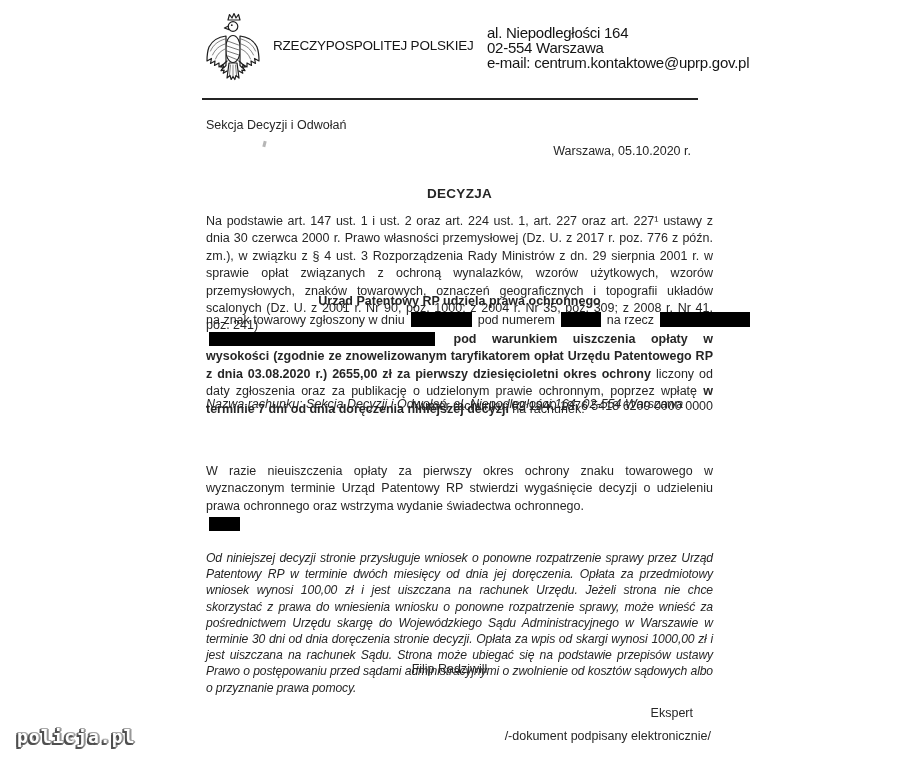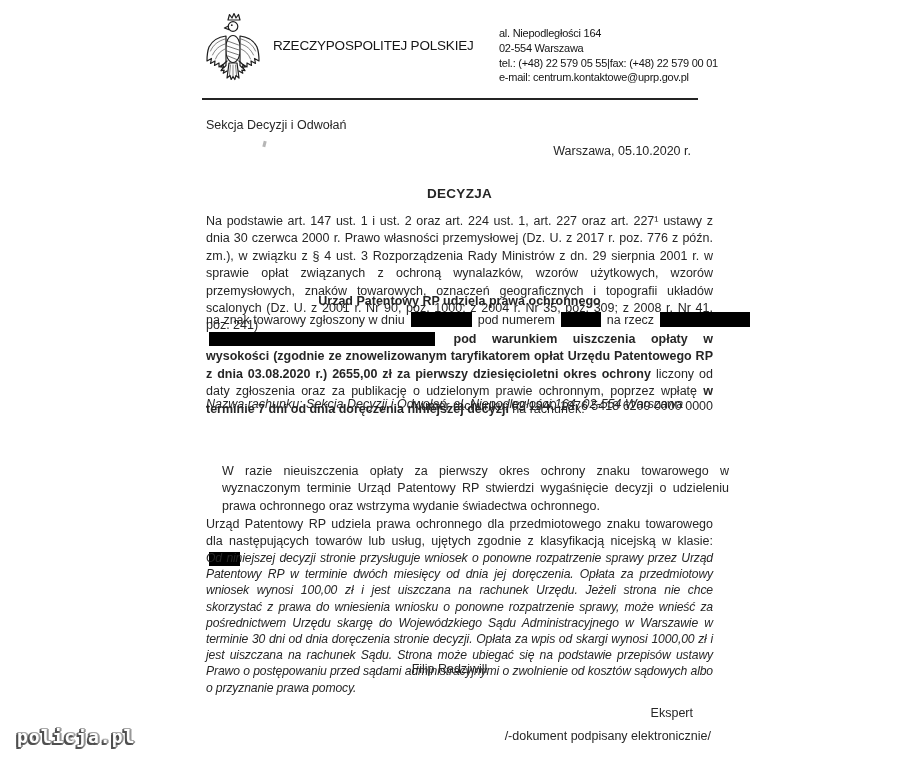--- a/index.html
+++ b/index.html
@@ -5,22 +5,22 @@
   html,body{margin:0;padding:0;}
   body{width:910px;height:767px;background:#ffffff;overflow:hidden;
        font-family:"Liberation Sans","DejaVu Sans",sans-serif;color:#262626;}
   .page{position:relative;width:910px;height:767px;background:#fff;}
 
   
   .eagle{position:absolute;left:204px;top:11px;width:58px;height:82px;}
   .org-block{position:absolute;left:273px;top:33px;color:#161616;}
   .org-line1{font-size:21px;letter-spacing:-0.4px;line-height:25px;white-space:nowrap;}
   .org-line2{font-size:13.5px;letter-spacing:-0.2px;margin-top:5px;white-space:nowrap;}
-  .addr-block{position:absolute;left:487px;top:26px;width:228px;font-size:11px;
-              letter-spacing:-0.25px;line-height:14.8px;color:#141414;margin-left:12px;}
+  .addr-block{position:absolute;left:487px;top:26px;width:228px;font-size:15px;
+              letter-spacing:-0.25px;line-height:14.8px;color:#141414;}
   .addr-line{white-space:nowrap;}
   .lh-rule{position:absolute;left:202px;top:98px;width:496px;height:2px;background:#242424;}
 
   
   .blk{position:absolute;left:206px;width:507px;font-size:12.5px;line-height:17.4px;}
   .just{text-align:justify;}
   .b{font-weight:bold;}
   .center{text-align:center;}
   .right{text-align:right;}
   .title{font-size:13.5px;font-weight:bold;letter-spacing:0.3px;}
@@ -67,21 +67,20 @@
     </g>
   </svg>
 
   <div class="org-block">
     <div class="org-line2">RZECZYPOSPOLITEJ POLSKIEJ</div>
   </div>
 
   <div class="addr-block">
     <div class="addr-line">al. Niepodległości 164</div>
     <div class="addr-line">02-554 Warszawa</div>
-    <div class="addr-line">tel.: (+48) 22 579 05 55|fax: (+48) 22 579 00 01</div>
     <div class="addr-line">e-mail: centrum.kontaktowe@uprp.gov.pl</div>
   </div>
 
   <div class="lh-rule"></div>
 
   <div class="blk" style="top:117px;">Sekcja Decyzji i Odwołań</div>
   <div class="scan-artifact"></div>
   <div class="blk right" style="top:143px;padding-right:22px;box-sizing:border-box;">Warszawa, 05.10.2020 r.</div>
 
   <div class="blk center title" style="top:185px;">DECYZJA</div>
@@ -95,23 +94,23 @@
       <span>pod numerem</span>
       <span class="redacted" style="width: 40px;"></span>
       <span>na rzecz</span>
       <span class="redacted flexbar"></span>
     </div>
   <div class="blk just" style="top:331px;"><span class="redacted" style="width: 226px;"></span><span> </span><span class="b">pod warunkiem uiszczenia opłaty w wysokości (zgodnie ze znowelizowanym taryfikatorem opłat Urzędu Patentowego RP z dnia 03.08.2020 r.) 2655,00 zł za pierwszy dziesięcioletni okres ochrony</span><span> liczony od daty zgłoszenia oraz za publikację o udzielonym prawie ochronnym, poprzez wpłatę </span><span class="b">w terminie 7 dni od dnia doręczenia niniejszej decyzji</span><span> na rachunek:</span></div>
 
   <div class="blk" style="top:396px;font-style:italic;">Nazwa rachunku: Sekcja Decyzji i Odwołań, al. Niepodległości 164, 02-554 Warszawa</div>
   <div class="blk" style="top:398px;text-align:right;">Numer rachunku: 02 1940 1076 5418 6209 0000 0000</div>
 
-  <div class="blk just" style="top:463px;margin-left:16px;">W razie nieuiszczenia opłaty za pierwszy okres ochrony znaku towarowego w wyznaczonym terminie Urząd Patentowy RP stwierdzi wygaśnięcie decyzji o udzieleniu prawa ochronnego oraz wstrzyma wydanie świadectwa ochronnego.</div>
+  <div class="blk just" style="top:463px;">W razie nieuiszczenia opłaty za pierwszy okres ochrony znaku towarowego w wyznaczonym terminie Urząd Patentowy RP stwierdzi wygaśnięcie decyzji o udzieleniu prawa ochronnego oraz wstrzyma wydanie świadectwa ochronnego.</div>
 
-  <div class="blk just" style="top:516px;"><span>Urząd Patentowy RP udziela prawa ochronnego dla przedmiotowego znaku towarowego dla następujących towarów lub usług, ujętych zgodnie z klasyfikacją nicejską w klasie: </span><span class="redacted" style="width: 31px;"></span></div>
+  <div class="blk just" style="top:516px;"><span class="redacted" style="width: 31px;"></span></div>
 
   <div class="blk just tight" style="top:550px;">Od niniejszej decyzji stronie przysługuje wniosek o ponowne rozpatrzenie sprawy przez Urząd Patentowy RP w terminie dwóch miesięcy od dnia jej doręczenia. Opłata za przedmiotowy wniosek wynosi 100,00 zł i jest uiszczana na rachunek Urzędu. Jeżeli strona nie chce skorzystać z prawa do wniesienia wniosku o ponowne rozpatrzenie sprawy, może wnieść za pośrednictwem Urzędu skargę do Wojewódzkiego Sądu Administracyjnego w Warszawie w terminie 30 dni od dnia doręczenia stronie decyzji. Opłata za wpis od skargi wynosi 1000,00 zł i jest uiszczana na rachunek Sądu. Strona może ubiegać się na podstawie przepisów ustawy Prawo o postępowaniu przed sądami administracyjnymi o zwolnienie od kosztów sądowych albo o przyznanie prawa pomocy.</div>
 
   <div class="blk right" style="top:661px;padding-right:20px;box-sizing:border-box;text-align:center;">Filip Radziwiłł</div>
   <div class="blk right" style="top:705px;padding-right:20px;box-sizing:border-box;">Ekspert</div>
   <div class="blk right" style="top:728px;padding-right:2px;box-sizing:border-box;">/-dokument podpisany elektronicznie/</div>
 
   <div class="watermark">policja.pl</div>
 
 </div>

